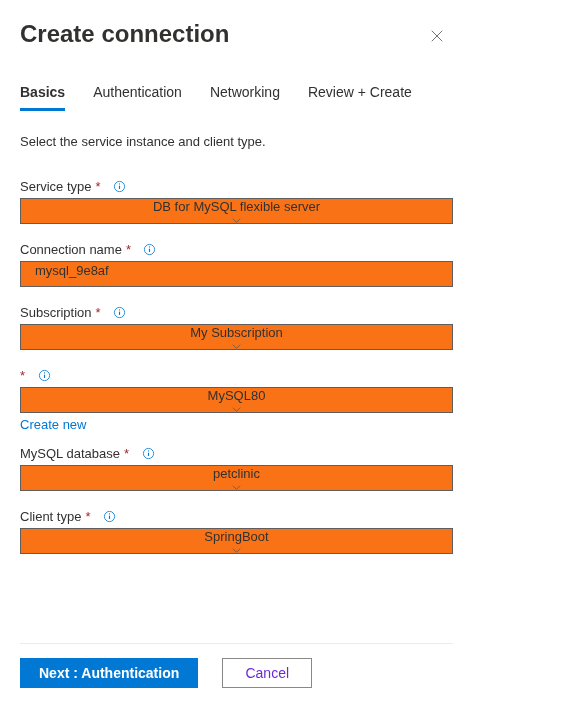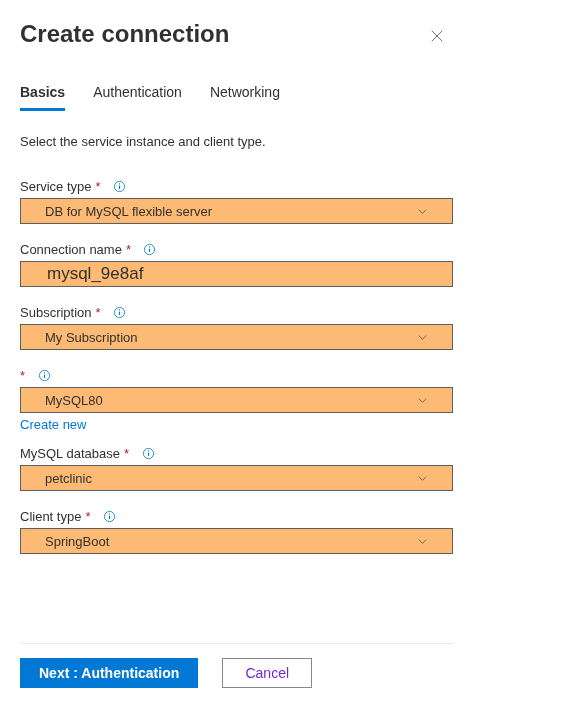--- a/index.html
+++ b/index.html
@@ -75,34 +75,35 @@
   .info {
     width: 14px; height: 14px;
     display: inline-flex; align-items: center; justify-content: center;
     margin-left: 8px;
   }
   .info svg { width: 13px; height: 13px; }
   .control {
     width: 100%;
     height: 26px;
     border: 1px solid #605e5c;
-    background: #fdba74;
-    padding: 0 24px;
+    background: #f97316;
+    padding: 0 12px;
     font-size: 13px;
     font-family: inherit;
     color: #323130;
     display: flex;
     align-items: center;
     justify-content: space-between;
     cursor: pointer;
+    flex-direction: column;
   }
   .control.text-input { cursor: text; }
   .control input {
     border: none; outline: none; width: 100%;
-    font-size: 17px; font-family: inherit; color: #323130;
+    font-size: 13px; font-family: inherit; color: #323130;
     background: transparent;
   }
   .chevron {
     width: 12px; height: 12px; flex: 0 0 auto;
     display: flex; align-items: center; justify-content: center;
     color: #605e5c;
   }
   .chevron svg { width: 11px; height: 11px; }
   .link {
     color: #0078d4;
@@ -152,20 +153,21 @@
         <line x1="2" y1="2" x2="14" y2="14"></line>
           <line x1="14" y1="2" x2="2" y2="14"></line>
       </svg>
     </div>
   </div>
 
   <div class="tabs">
     <div class="tab active">Basics</div>
     <div class="tab">Authentication</div>
     <div class="tab">Networking</div>
+    <div class="tab">Review + Create</div>
   </div>
 
   <div class="instruction">Select the service instance and client type.</div>
 
   <div class="form">
 
     <div class="field">
       <div class="label-row">
         <span>Service type</span>
         <span class="req">*</span>

